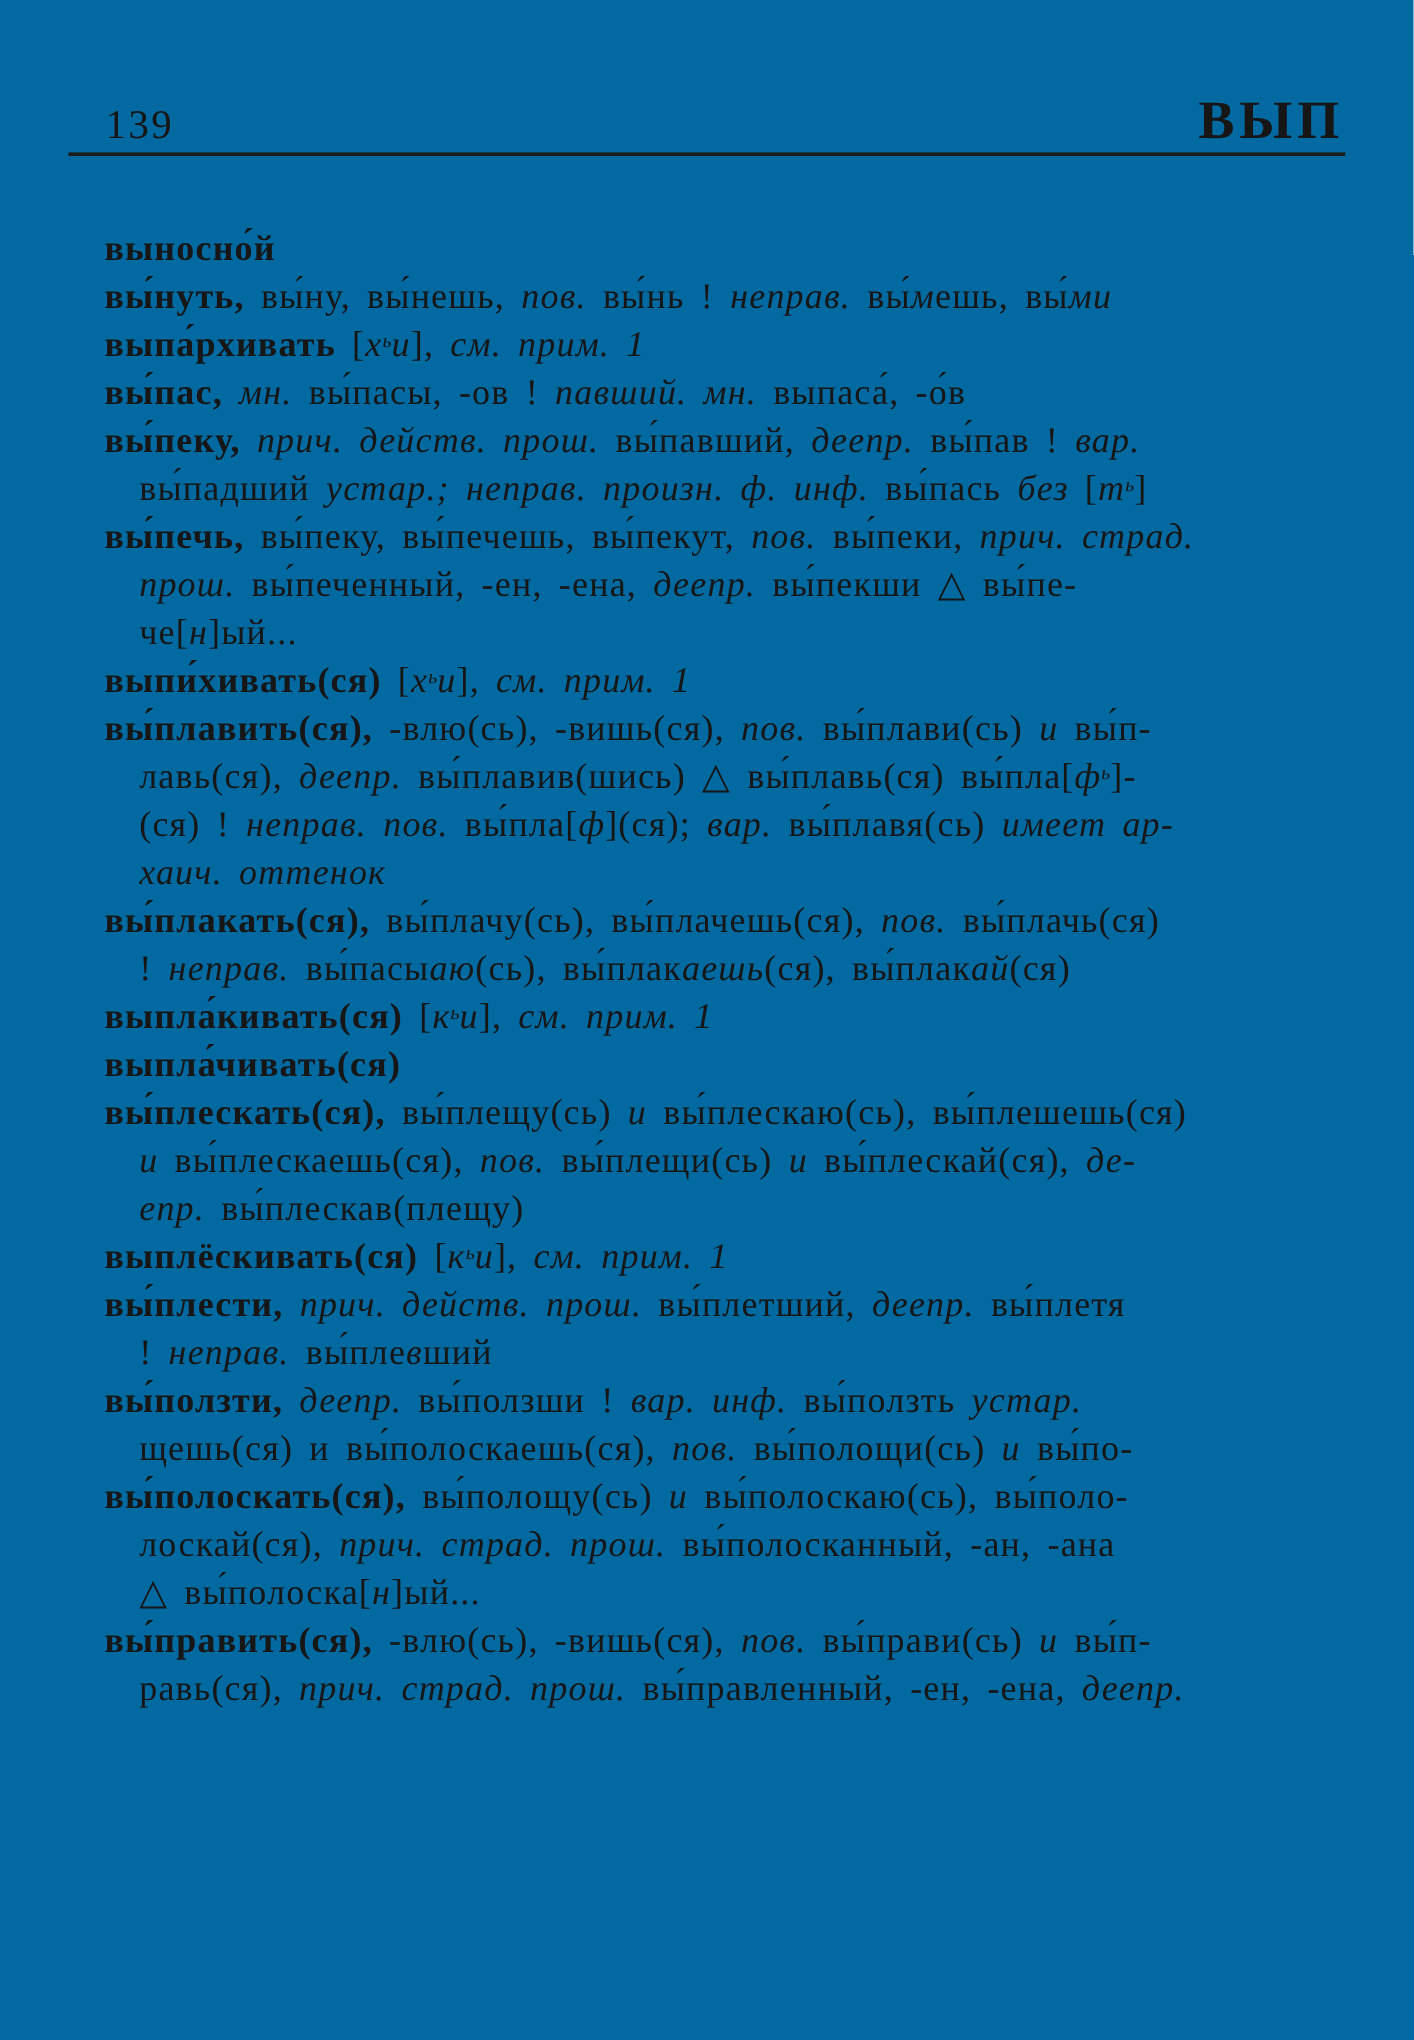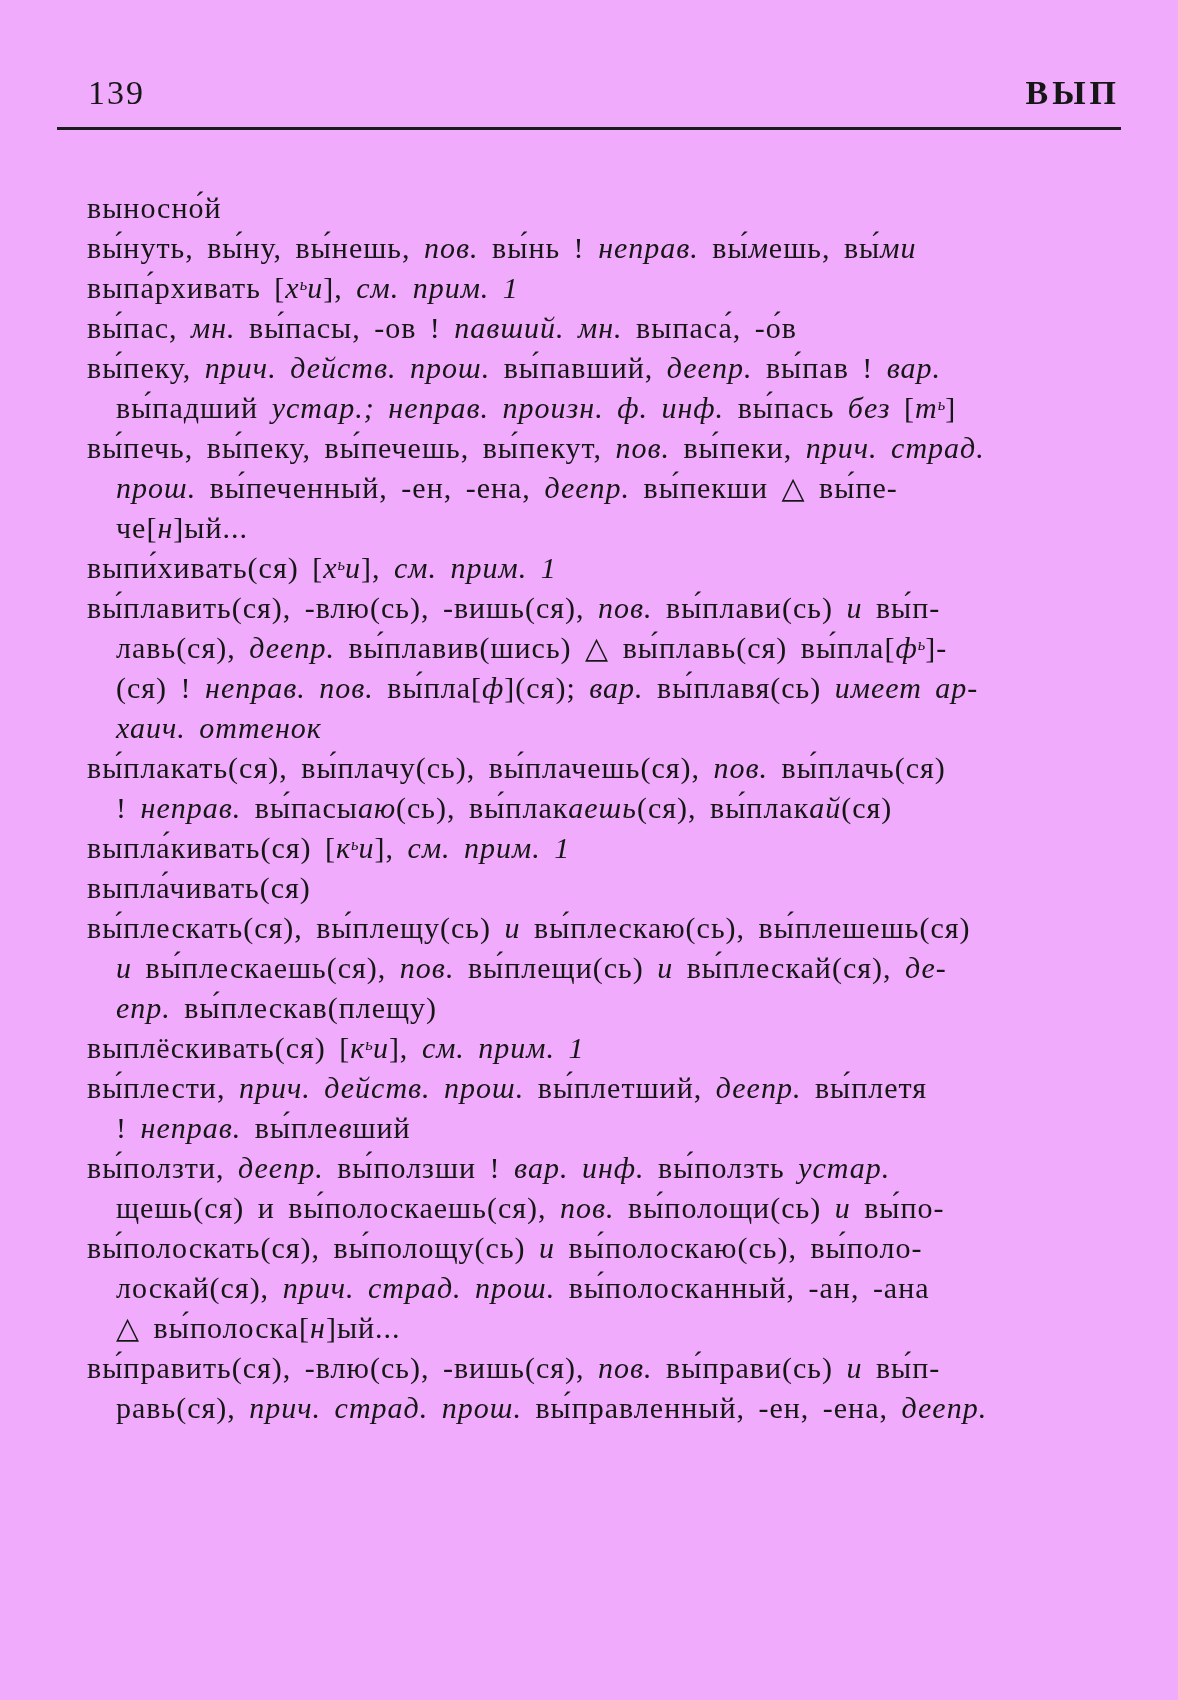--- a/index.html
+++ b/index.html
@@ -1,43 +1,43 @@
 <!DOCTYPE html>
 <html><head>
 <meta charset="utf-8">
 <style>
   * { margin:0; padding:0; box-sizing:border-box; }
   html, body { background:#ffffff; }
   .page {
     position:relative;
     width:1178px; height:1700px;
-    background:#f0abfc;
+    background:#0369a1;
     color:#161616;
     font-family:"Liberation Serif", serif;
     overflow:hidden;
   }
   .page-header {
     position:absolute;
     top:74px; left:88px; right:58px;
     display:flex; justify-content:space-between; align-items:baseline;
   }
   .page-number { font-size:34px; letter-spacing:2px; }
-  .section-label { font-size:34px; font-weight:700; letter-spacing:4px;font-family:Liberation Serif, serif; }
+  .section-label { font-size:45px; font-weight:700; letter-spacing:4px;font-family:Liberation Serif, serif; }
   .header-rule {
     position:absolute; top:127px; left:57px;
     width:1064px; height:3px; background:#1c1c1c;
   }
   .entries {
     position:absolute; top:188px; left:87px; width:1016px;
     font-size:30px; line-height:40px;
     letter-spacing:1px; word-spacing:5px;
   }
   .line { white-space:nowrap; height:40px; }
   .line.cont { padding-left:29px; }
-  .seg-b { font-weight:400; }
+  .seg-b { font-weight:700; }
   .seg-r { font-weight:400; }
   .seg-i { font-style:italic; }
   .seg-s {
     font-style:italic;
     font-size:0.55em;
     vertical-align:8px;
     letter-spacing:0;
     line-height:0;
   }
 </style>

